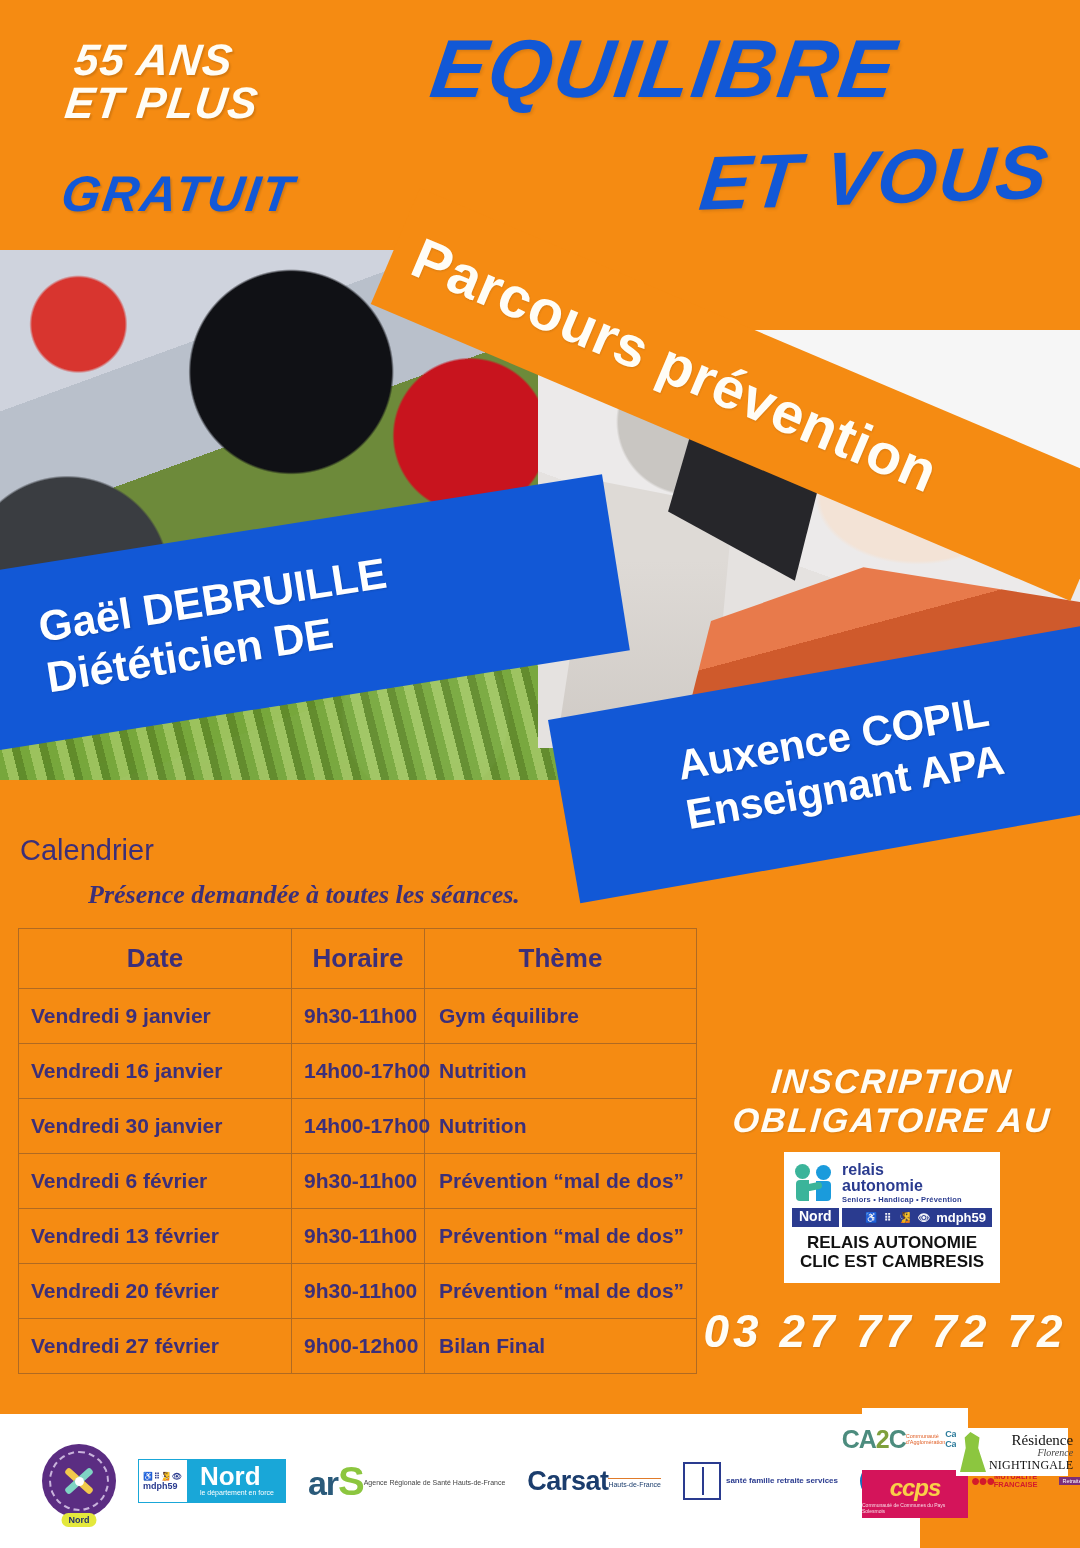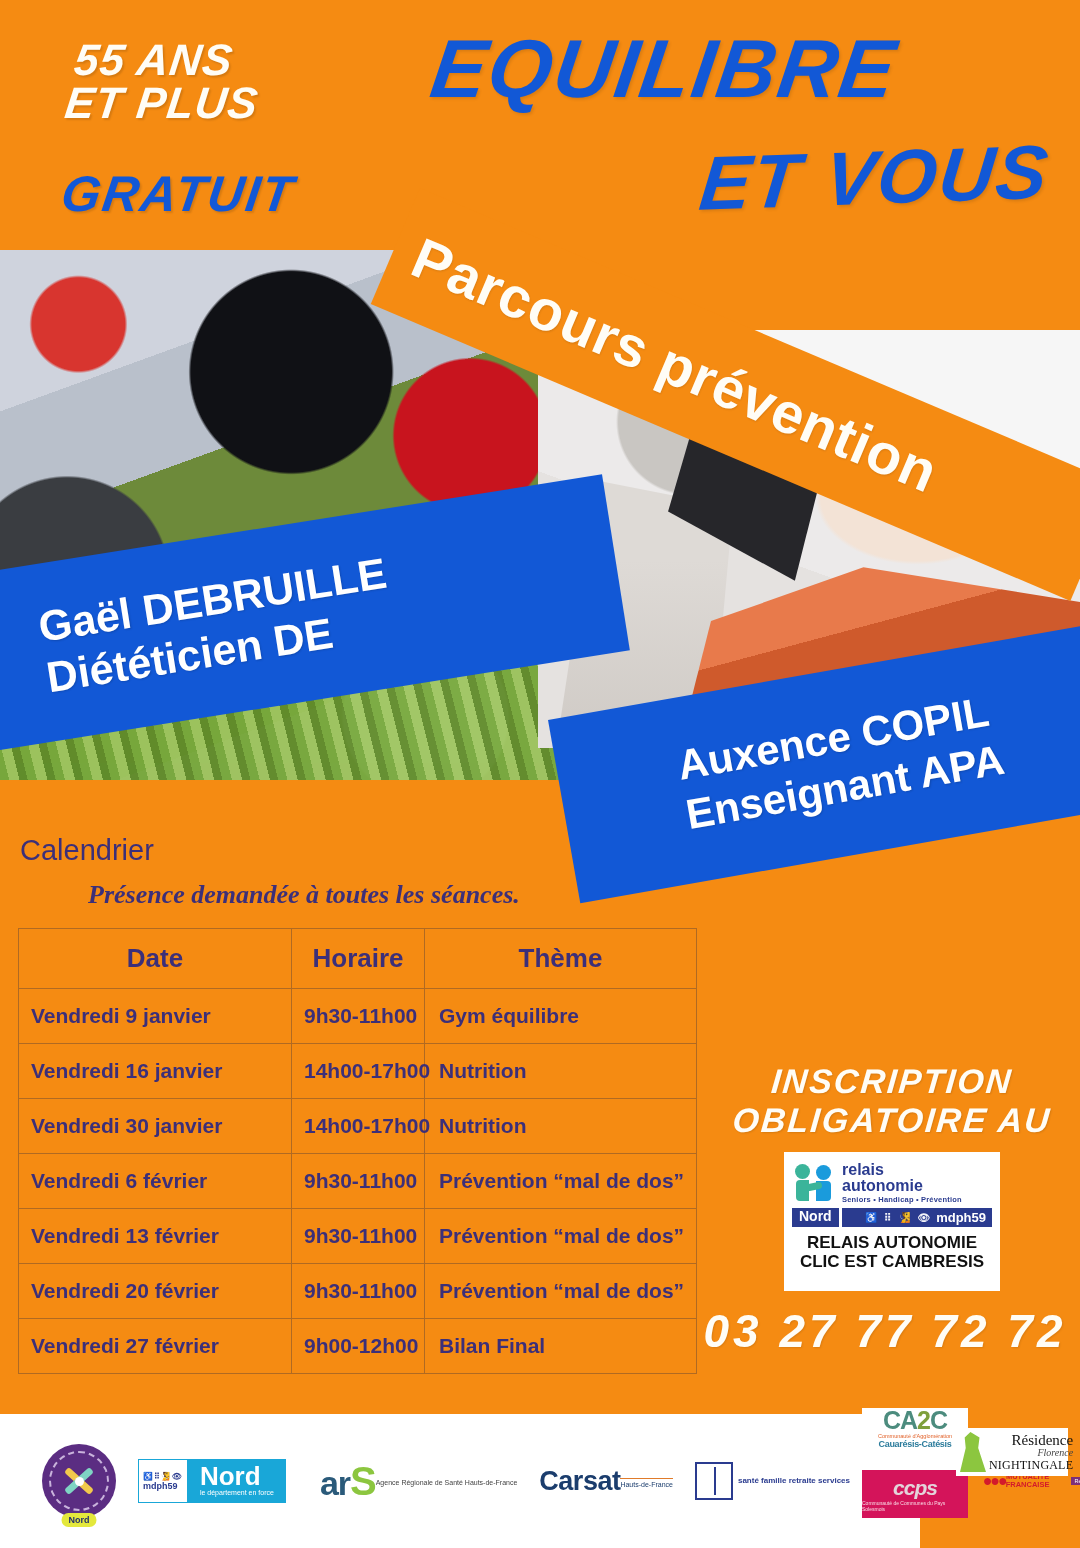--- a/index.html
+++ b/index.html
@@ -171,21 +171,21 @@
     text-align:center;z-index:9;
   }
   .inscription .ins-l1,.inscription .ins-l2{
     display:block;color:#FFFDF6;font-weight:bold;font-style:italic;
     font-size:34px;letter-spacing:2px;line-height:1.14;
     text-transform:uppercase;transform:skewX(-5deg);
     text-shadow:1px 1px 2px rgba(0,0,0,.12);
   }
   .relais-card{
     margin:12px auto 0;width:216px;background:#FFFFFF;
-    padding:6px 6px 16px;box-sizing:border-box;
+    padding:6px 6px 8px;box-sizing:border-box;
   }
   .relais-logo{display:flex;align-items:center;gap:6px;padding:4px 4px 0;}
   .relais-mark{position:relative;width:42px;height:38px;flex:0 0 auto;}
   .relais-mark .dot-g{position:absolute;left:1px;top:0;width:15px;height:15px;border-radius:50%;background:#3BB49A;}
   .relais-mark .dot-b{position:absolute;left:22px;top:1px;width:15px;height:15px;border-radius:50%;background:#1A9BDC;}
   .relais-mark .body-g{position:absolute;left:2px;top:16px;width:13px;height:21px;background:#3BB49A;border-radius:4px 0 0 4px;}
   .relais-mark .body-b{position:absolute;left:22px;top:17px;width:15px;height:20px;background:#1A9BDC;border-radius:0 4px 4px 0;}
   .relais-mark .arm{position:absolute;left:12px;top:19px;width:16px;height:7px;background:#3BB49A;border-radius:3px;transform:rotate(-12deg);}
   .relais-words{line-height:1.02;text-align:left;}
   .relais-words .w1,.relais-words .w2{display:block;color:#2A3B8F;font-weight:bold;font-size:16px;}
@@ -224,21 +224,21 @@
   .lg-nord{display:flex;align-items:stretch;height:44px;}
   .lg-nord .mdph{background:#fff;color:#2A3B8F;font-size:9px;font-weight:bold;
                  display:flex;flex-direction:column;justify-content:center;padding:0 4px;
                  border:1px solid #19A7D8;}
   .lg-nord .mdph .picts{font-size:8px;letter-spacing:1px;}
   .lg-nord .nb{background:#19A7D8;color:#fff;display:flex;flex-direction:column;
                justify-content:center;padding:0 12px;}
   .lg-nord .nb .big{font-size:26px;font-weight:bold;line-height:.95;}
   .lg-nord .nb .sm{font-size:7px;line-height:1.2;}
 
-  .lg-ars{text-align:center;margin-left:12px;}
+  .lg-ars{text-align:center;}
   .lg-ars .w{font-size:34px;font-weight:bold;color:#2A5A7A;line-height:.9;letter-spacing:-1px;}
   .lg-ars .w em{color:#8CC63F;font-style:normal;font-size:40px;}
   .lg-ars .sub{font-size:7px;color:#444;margin-top:2px;}
 
   .lg-carsat{text-align:left;}
   .lg-carsat .w{font-size:27px;font-weight:bold;color:#1B3D6D;letter-spacing:-.5px;}
   .lg-carsat .sub{font-size:7px;color:#1B3D6D;border-top:1px solid #E07B2A;margin-top:3px;padding-top:2px;}
 
   .lg-sfrs{display:flex;align-items:center;gap:5px;}
   .lg-sfrs .bk{width:34px;height:34px;border:2px solid #2A3B8F;position:relative;}
@@ -253,29 +253,29 @@
   .lg-mut{text-align:center;}
   .lg-mut .drops{color:#D31A2B;font-size:16px;letter-spacing:-2px;}
   .lg-mut .tx{font-size:7.5px;color:#D31A2B;font-weight:bold;line-height:1.1;}
 
   .lg-agirc{text-align:center;}
   .lg-agirc .bar{background:#7D2E79;color:#fff;font-size:5.5px;padding:1px 3px;}
 
   
   .lg-right{position:absolute;z-index:11;}
   .lg-ca2c{left:862px;top:1408px;width:106px;height:62px;background:#fff;
-           display:flex;flex-direction:column;align-items:center;}
+           display:flex;flex-direction:row;align-items:center;justify-content:center;}
   .lg-ca2c .w{font-size:25px;color:#4C8C7E;font-weight:bold;letter-spacing:-1px;line-height:1;}
   .lg-ca2c .w b{color:#7FA03C;}
   .lg-ca2c .s1{font-size:5.5px;color:#E2622A;}
   .lg-ca2c .s2{font-size:9px;color:#2C7C9C;font-weight:bold;letter-spacing:-.3px;}
 
   .lg-ccps{left:862px;top:1470px;width:106px;height:48px;background:#D4145A;
            display:flex;flex-direction:column;align-items:center;justify-content:center;}
-  .lg-ccps .w{font-size:21px;color:#e5e5e5;font-style:italic;font-weight:bold;letter-spacing:-1px;opacity:.92;}
+  .lg-ccps .w{font-size:24px;color:#fde047;font-style:italic;font-weight:bold;letter-spacing:-1px;opacity:.92;}
   .lg-ccps .s{font-size:5px;color:#fff;opacity:.85;}
 
   .lg-nightingale{left:956px;top:1428px;width:112px;height:48px;background:#fff;
       display:flex;align-items:center;gap:3px;padding:0 4px;box-sizing:border-box;}
   .lg-nightingale .fig{width:26px;height:40px;background:#8CC63F;
       clip-path:polygon(40% 0,75% 14%,70% 40%,100% 100%,0 100%,22% 40%,18% 14%);flex:0 0 auto;}
   .lg-nightingale .tx{text-align:right;line-height:1.05;}
   .lg-nightingale .r1{font-family:"Liberation Serif",serif;font-size:15px;color:#111;}
   .lg-nightingale .r2{font-family:"Liberation Serif",serif;font-size:10px;font-style:italic;color:#444;}
   .lg-nightingale .r3{font-family:"Liberation Serif",serif;font-size:12px;color:#111;letter-spacing:.2px;}

